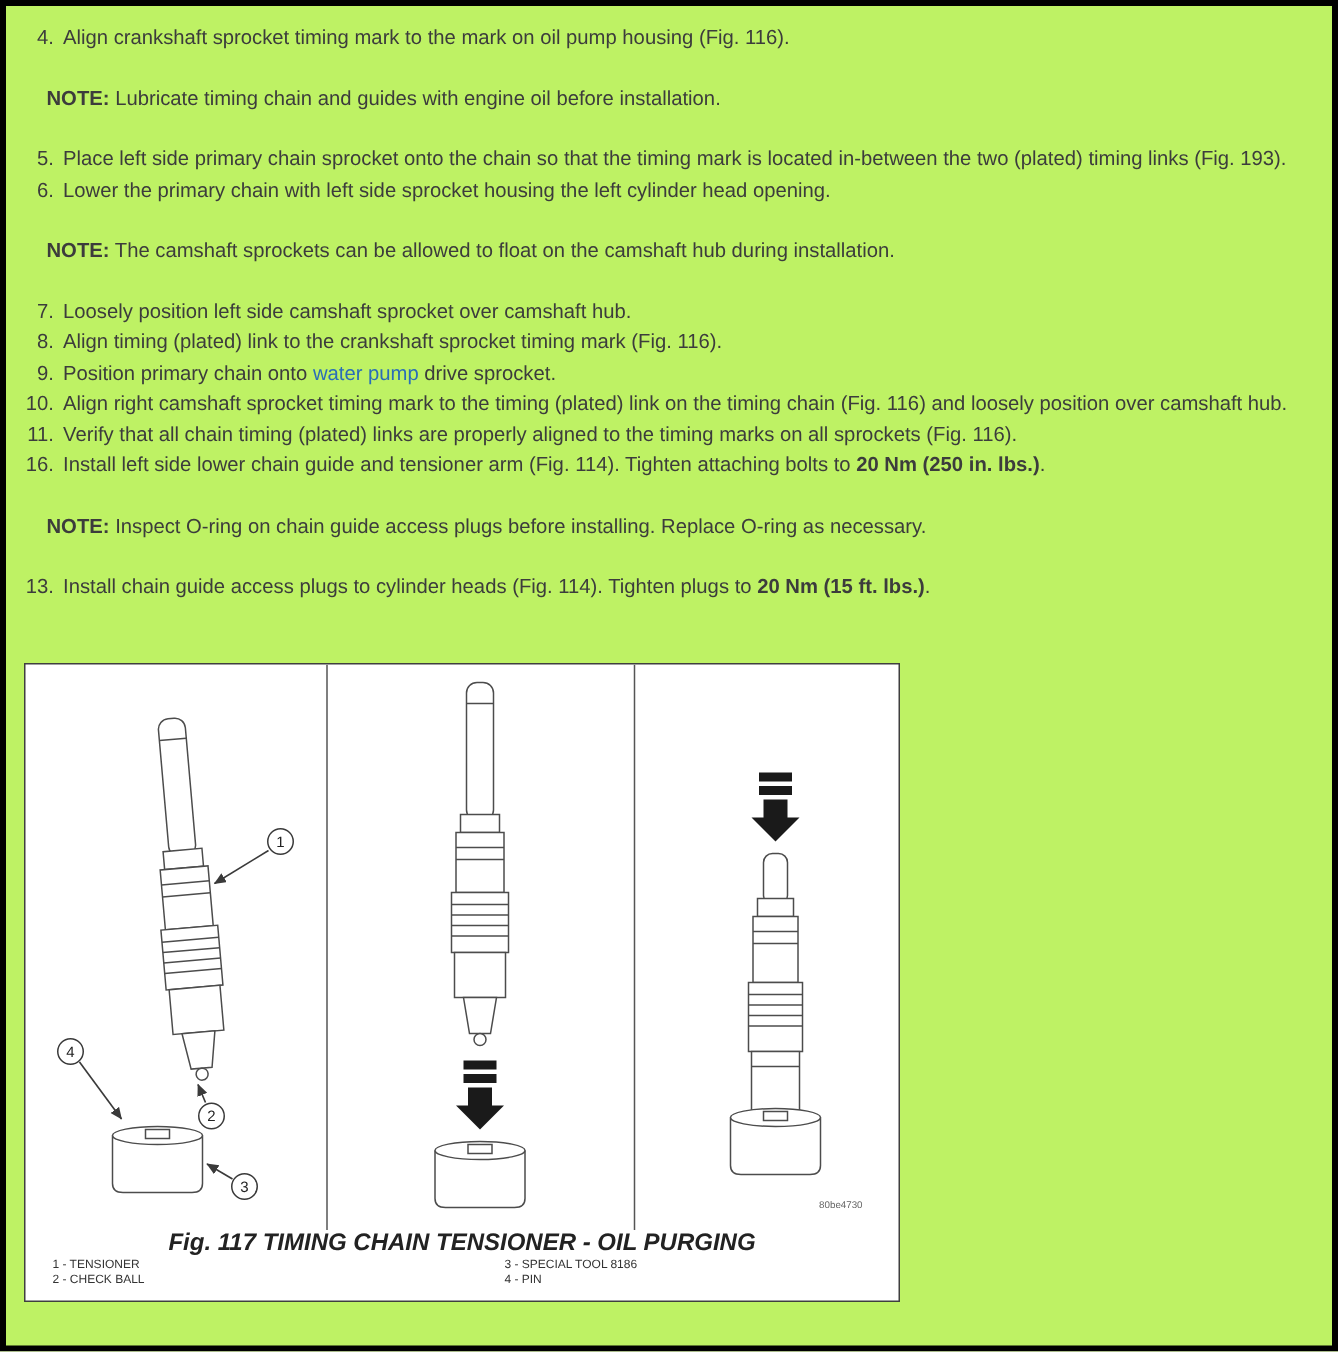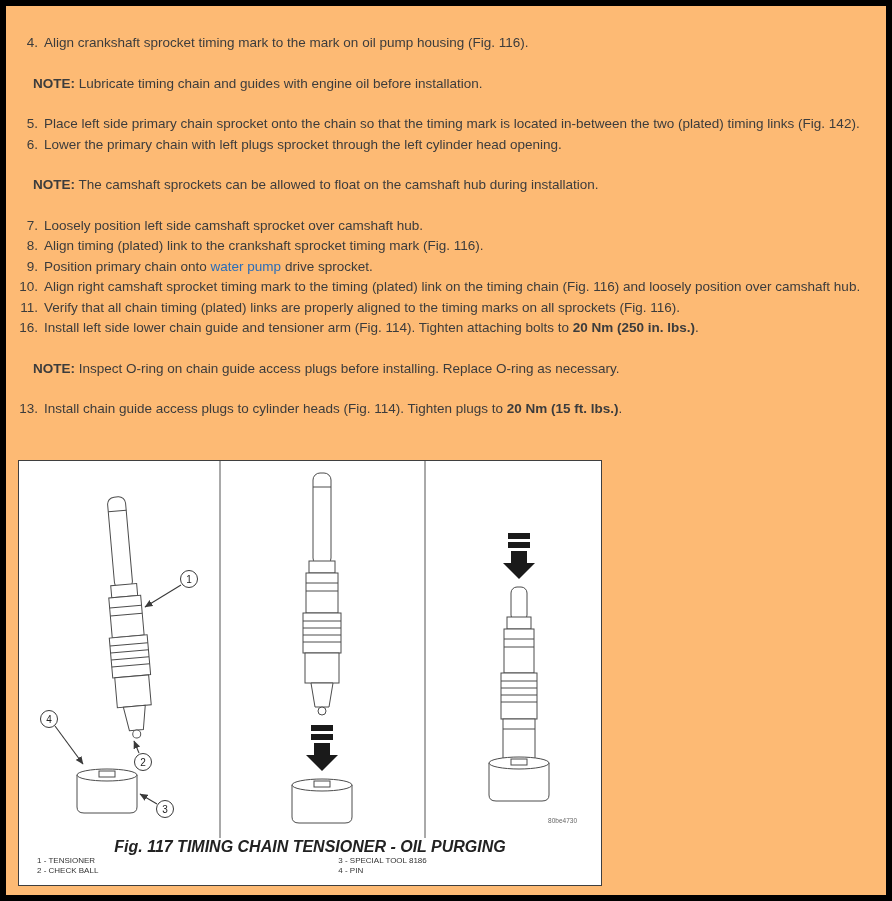--- a/index.html
+++ b/index.html
@@ -1,19 +1,19 @@
 <!DOCTYPE html>
 <html><head>
 <meta charset="utf-8">
 <style>
   html,body{margin:0;padding:0;background:#ffffff;}
   .page{
     width:892px;height:901px;box-sizing:border-box;
-    border:6px solid #000000;background:#fdba74;
-    padding:27px 10px 0 10px;overflow:hidden;
+    border:4px solid #000000;background:#bef264;
+    padding:11px 10px 0 10px;overflow:hidden;
     font-family:"Liberation Sans","DejaVu Sans",sans-serif;
     font-size:13.5px;line-height:20.5px;color:#3c3c3c;
   }
   p{margin:0;}
   .num{display:inline-block;width:22px;text-align:right;margin-right:6px;white-space:nowrap;}
   .note{margin:20px 0;padding-left:17px;}
   .b{font-weight:bold;}
   .wlink{color:#2a6db8;cursor:pointer;}
   .figure{
     position:relative;width:582px;height:424px;border:1px solid #3f3f3f;
@@ -30,23 +30,23 @@
 </style>
 </head>
 <body>
 
 <div class="page">
 
   <p class="step"><span class="num">4.</span><span>Align crankshaft sprocket timing mark to the mark on oil pump housing (Fig. 116).</span></p>
 
   <p class="note"><span class="b">NOTE:</span><span> Lubricate timing chain and guides with engine oil before installation.</span></p>
 
-  <p class="step"><span class="num">5.</span><span>Place left side primary chain sprocket onto the chain so that the timing mark is located in-between the two (plated) timing links (Fig. 142).</span></p>
+  <p class="step"><span class="num">5.</span><span>Place left side primary chain sprocket onto the chain so that the timing mark is located in-between the two (plated) timing links (Fig. 193).</span></p>
 
-  <p class="step"><span class="num">6.</span><span>Lower the primary chain with left plugs sprocket through the left cylinder head opening.</span></p>
+  <p class="step"><span class="num">6.</span><span>Lower the primary chain with left side sprocket housing the left cylinder head opening.</span></p>
 
   <p class="note"><span class="b">NOTE:</span><span> The camshaft sprockets can be allowed to float on the camshaft hub during installation.</span></p>
 
   <p class="step"><span class="num">7.</span><span>Loosely position left side camshaft sprocket over camshaft hub.</span></p>
 
   <p class="step"><span class="num">8.</span><span>Align timing (plated) link to the crankshaft sprocket timing mark (Fig. 116).</span></p>
 
   <p class="step"><span class="num">9.</span><span>Position primary chain onto </span><span class="wlink">water pump</span><span> drive sprocket.</span></p>
 
   <p class="step"><span class="num">10.</span><span>Align right camshaft sprocket timing mark to the timing (plated) link on the timing chain (Fig. 116) and loosely position over camshaft hub.</span></p>

